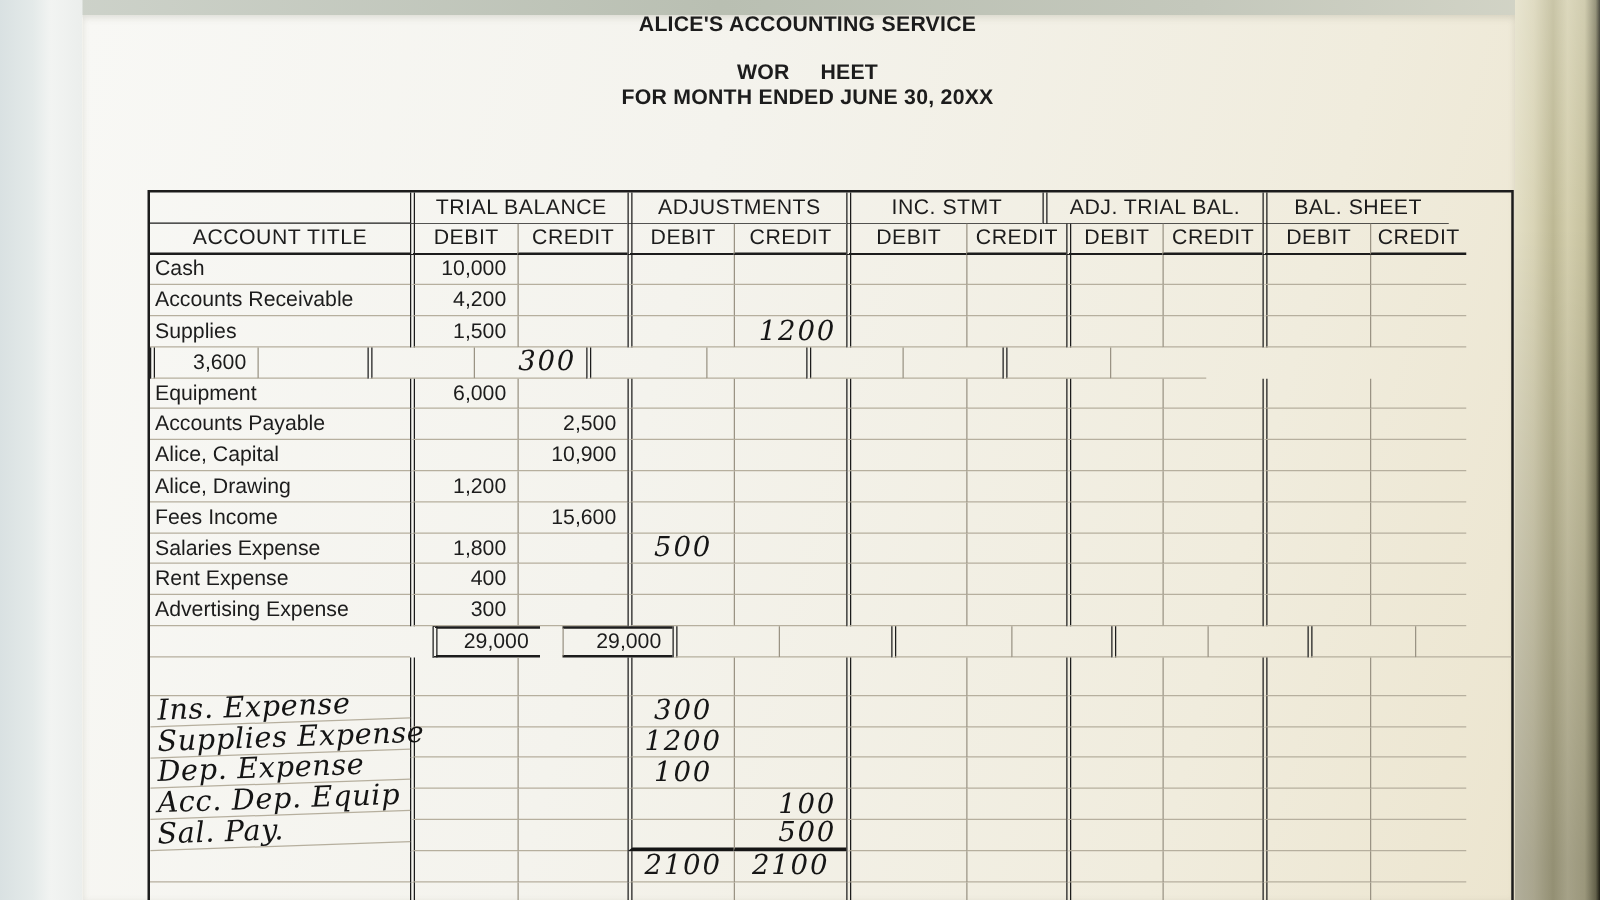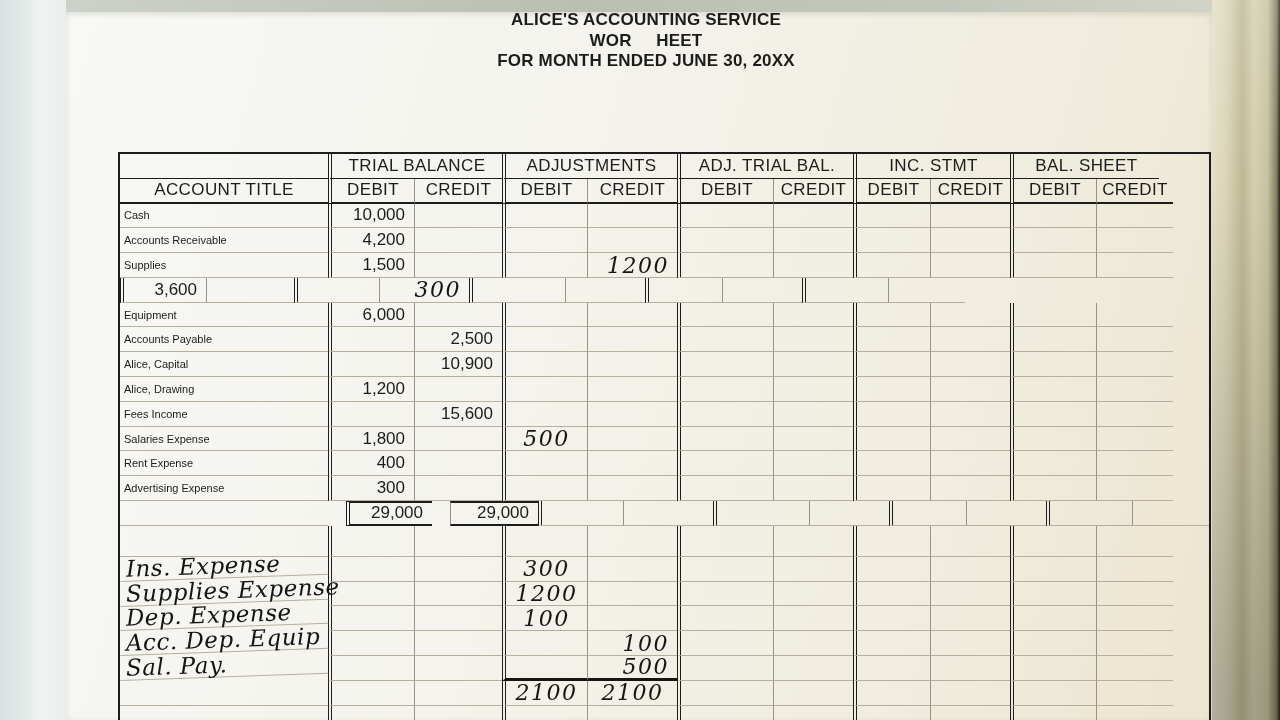--- a/index.html
+++ b/index.html
@@ -12,40 +12,40 @@
   #stage{position:relative;width:1280px;height:720px;background:#ece9dd;overflow:hidden;}
   .band-top{position:absolute;left:0;top:0;width:1280px;height:14px;background:linear-gradient(90deg,#cfd4cc 0%,#b9bfb2 45%,#c4c8bc 75%,#d5d6c8 100%);}
   .band-left{position:absolute;left:0;top:0;width:66px;height:720px;background:linear-gradient(90deg,#d9e1e2 0%,#e4eae9 40%,#f2f4f2 62%,#ebeeec 100%);}
   .band-right{position:absolute;left:1212px;top:0;width:68px;height:720px;
     background:linear-gradient(180deg,rgba(255,255,255,.18) 0%,rgba(0,0,0,0) 25%,rgba(0,0,0,.22) 96%),
                linear-gradient(90deg,#e3dfc6 0%,#d9d4b6 22%,#bdb894 45%,#d4cfae 62%,#c6c19e 82%,#807d60 95%,#242418 100%);}
   .paper{position:absolute;left:66px;top:12px;width:1146px;height:708px;
     background:linear-gradient(105deg,#f8f8f5 0%,#f4f3ed 40%,#f0ecdd 78%,#ece5cf 100%);
     box-shadow:inset 0 2px 6px rgba(100,100,80,.18);}
   .titleblock{position:absolute;left:396px;top:10px;width:500px;text-align:center;font-weight:bold;font-size:17px;line-height:20.5px;letter-spacing:.2px;}
-  .pre{white-space:pre;}
+  .pre{white-space:pre;margin-top:17px;}
   
   .ws{position:absolute;left:118px;top:152px;border:2px solid var(--ink);background:transparent;}
   .tr{display:flex;height:24.8px;}
   .tall{height:31px;}
   .stub{height:18px;}
   .h1{height:24.5px;}
   .h2{height:25px;}
   .c{display:flex;align-items:center;border-bottom:1px solid var(--grid);overflow:visible;}
   .h1 .c{border-bottom:1.5px solid var(--ink);}
   .h2 .c{border-bottom:2px solid var(--ink);}
   .c0{width:208px;}
   .c1{width:86px;}.c2{width:88px;}.c3{width:85px;}.c4{width:90px;}.c5{width:96px;}
   .c6{width:80px;}.c7{width:77px;}.c8{width:80px;}.c9{width:86px;}.c10{width:77px;}
   .c1,.c3,.c5,.c7,.c9{border-left:4px double var(--ink);}
   .c2,.c4,.c6,.c8,.c10{border-left:1px solid var(--thinv);}
   .gd{border-left:4px double var(--ink);}
   .g1{width:174px;text-align:center;}.g2{width:175px;}.g3{width:176px;}.g4{width:157px;}.g5{width:149px;}
   .hdr{justify-content:center;font-size:17px;letter-spacing:.4px;}
-  .acct{padding-left:4px;font-size:11px;}
+  .acct{padding-left:4px;font-size:17px;}
   .num{justify-content:flex-end;padding-right:9px;font-size:17px;}
   .bt{border-top:2px solid var(--ink);}
   .bb{border-bottom:2.5px solid var(--ink) !important;margin-left:18px;}
   .ul{border-bottom:3px solid #151515 !important;}
   .hw{font-family:"DejaVu Serif",serif;font-style:italic;font-size:22px;letter-spacing:1.5px;color:#161616;}
   .hwr{justify-content:flex-end;padding-right:8px;}
   .hwc{justify-content:center;}
   .hwname{font-family:"DejaVu Serif",serif;font-style:italic;font-size:23px;letter-spacing:.5px;color:#141414;
     white-space:nowrap;padding-left:6px;transform:rotate(-2deg);transform-origin:0 60%;}
 </style>
@@ -63,22 +63,22 @@
     <div class="pre">WOR     HEET</div>
     <div>FOR MONTH ENDED JUNE 30, 20XX</div>
   </div>
 
   <div class="ws">
 
     <div class="tr h1">
       <div class="c c0"></div>
       <div class="c gd g1 hdr">TRIAL BALANCE</div>
       <div class="c gd g2 hdr">ADJUSTMENTS</div>
+      <div class="c gd g4 hdr">INC. STMT</div>
       <div class="c gd g3 hdr">ADJ. TRIAL BAL.</div>
-      <div class="c gd g4 hdr">INC. STMT</div>
       <div class="c gd g5 hdr">BAL. SHEET</div>
     </div>
 
     <div class="tr h2">
       <div class="c c0 hdr">ACCOUNT TITLE</div>
       <div class="c c1 hdr">DEBIT</div>
       <div class="c c2 hdr">CREDIT</div>
       <div class="c c3 hdr">DEBIT</div>
       <div class="c c4 hdr">CREDIT</div>
       <div class="c c5 hdr">DEBIT</div>

